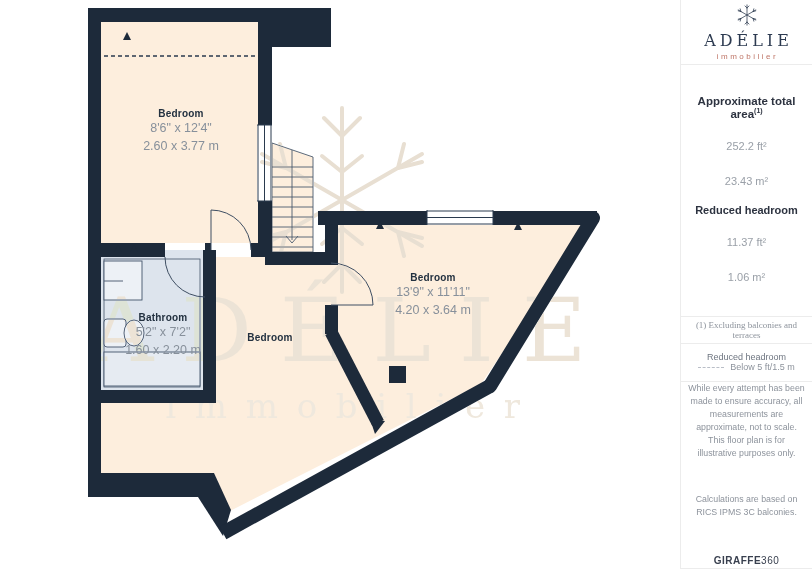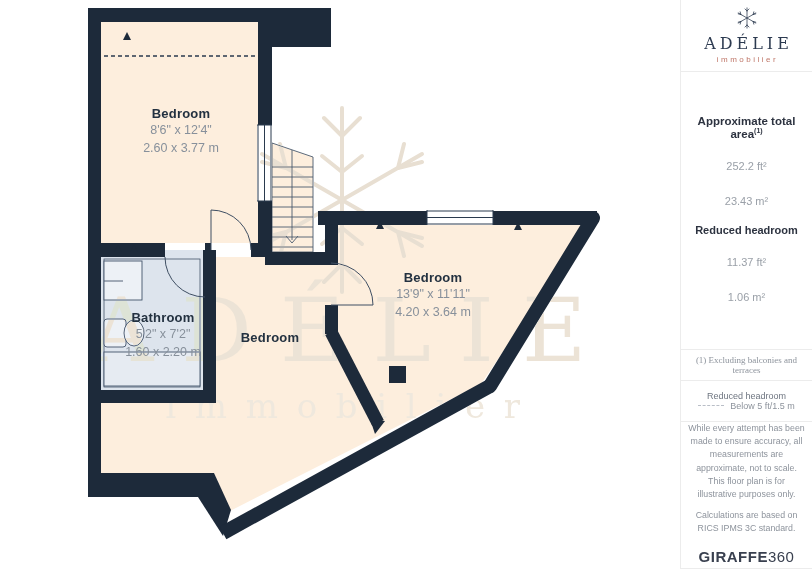--- a/index.html
+++ b/index.html
@@ -2,21 +2,21 @@
 <html><head>
 <meta charset="utf-8">
 <style>
   html,body{margin:0;padding:0;background:#fff;}
   #canvas{position:relative;width:812px;height:575px;background:#ffffff;overflow:hidden;
           font-family:"Liberation Sans",sans-serif;}
   
   #plan{position:absolute;left:0;top:0;width:680px;height:575px;}
   #plan svg{position:absolute;left:0;top:0;}
   .room-label{position:absolute;transform:translate(-50%,-50%);text-align:center;white-space:nowrap;z-index:5;}
-  .room-name{font-size:13px;font-weight:700;color:#233140;letter-spacing:.2px;}
+  .room-name{font-size:10px;font-weight:700;color:#233140;letter-spacing:.2px;}
   .room-dims{font-size:12.5px;color:#83796f;line-height:1.45;color:#87909b;}
   .floor-label{position:absolute;transform:translate(-50%,-50%);font-size:10px;font-weight:700;color:#2f3a4c;z-index:5;margin-top:28px;}
   
   .wm{position:absolute;transform:translate(-50%,-50%);mix-blend-mode:darken;z-index:4;
       font-family:"DejaVu Serif",serif;color:#ece3d6;pointer-events:none;}
   .wm-big{font-size:88px;letter-spacing:.32em;font-weight:400;}
   .wm-small{font-size:34px;letter-spacing:.55em;color:#efe8dd;}
   .wm-flake{z-index:3;mix-blend-mode:darken;}
   
   #sidebar{position:absolute;left:680px;top:0;width:131px;height:568px;background:#fff;
@@ -31,21 +31,21 @@
   .area-title sup{font-size:7px;}
   .area-val{font-size:11px;color:#9aa0a8;line-height:1.65;margin-top:17px;}
   .hr-title{font-size:11px;font-weight:700;color:#2d3340;margin-top:14px;}
   .sb-footnote{height:33px;font-size:9px;color:#8d939c;font-family:Liberation Serif, serif;}
   .sb-legend{height:45px;font-size:9px;color:#8d939c;}
   .legend-title{color:#6e7580;}
   .legend-row{display:flex;align-items:center;gap:6px;margin-top:0;}
   .dash-line{display:inline-block;width:26px;border-top:1.5px dashed #b9bec7;}
   .sb-disc{flex:1;font-size:8.8px;color:#8d939c;line-height:1.5;padding:0 7px;}
   .sb-standard{margin-top:8px;}
-  .sb-giraffe{margin-top:10px;font-size:15px;color:#39404f;letter-spacing:.5px;}
+  .sb-giraffe{margin-top:10px;font-size:10px;color:#39404f;letter-spacing:.5px;}
   .sb-giraffe b{font-weight:700;}
 </style>
 </head>
 <body>
 
 <div id="canvas">
 
   <div id="plan">
     <svg width="680" height="575" viewBox="0 0 680 575">
 
@@ -218,22 +218,22 @@
     </div>
 
     <div class="sb-sec sb-legend">
       <div class="legend-title">Reduced headroom</div>
       <div class="legend-row">
         <span class="dash-line"></span>
         <span>Below 5 ft/1.5 m</span>
       </div>
     </div>
 
-    <div class="sb-sec sb-disc" style="border-bottom:none;">
+    <div class="sb-sec sb-disc" style="border-bottom:none;gap:24px;">
       <div>While every attempt has been made to ensure accuracy, all measurements are approximate, not to scale. This floor plan is for illustrative purposes only.</div>
-      <div class="sb-standard">Calculations are based on RICS IPMS 3C standard.</div>
+      <div class="sb-standard">Calculations are based on RICS IPMS 3C balconies.</div>
       <div class="sb-giraffe">
         <b>GIRAFFE</b><span>360</span>
       </div>
     </div>
 
   </div>
 </div>
 
 </body></html>

